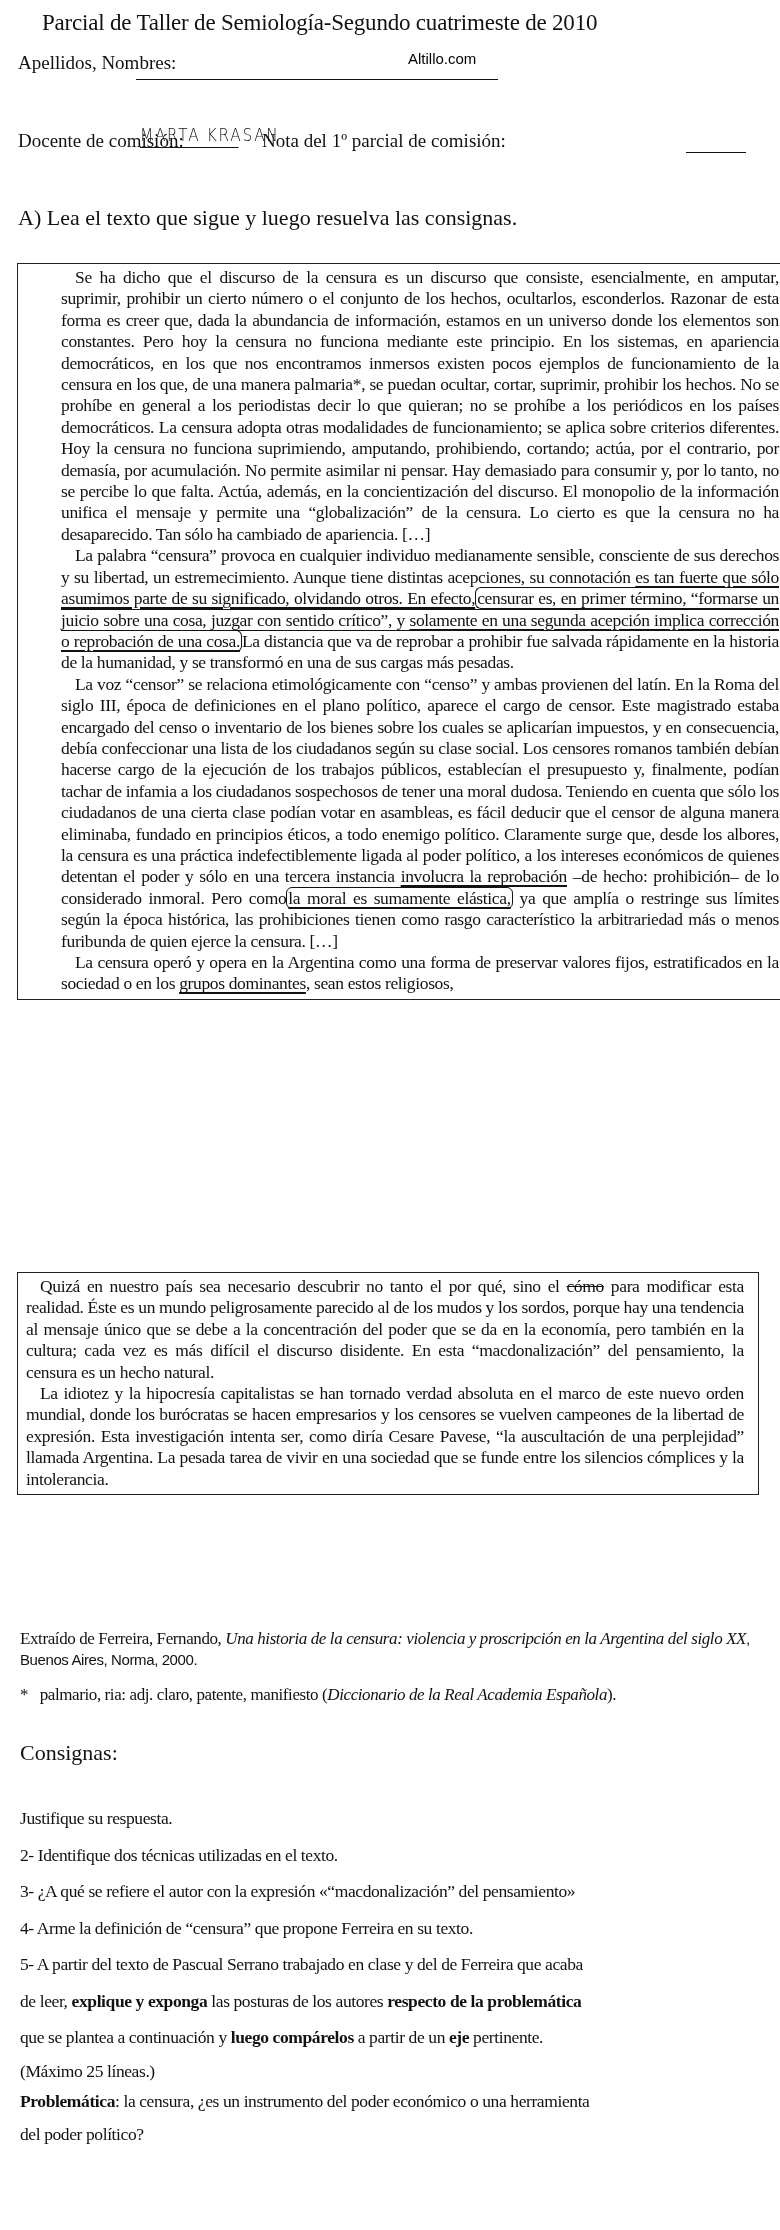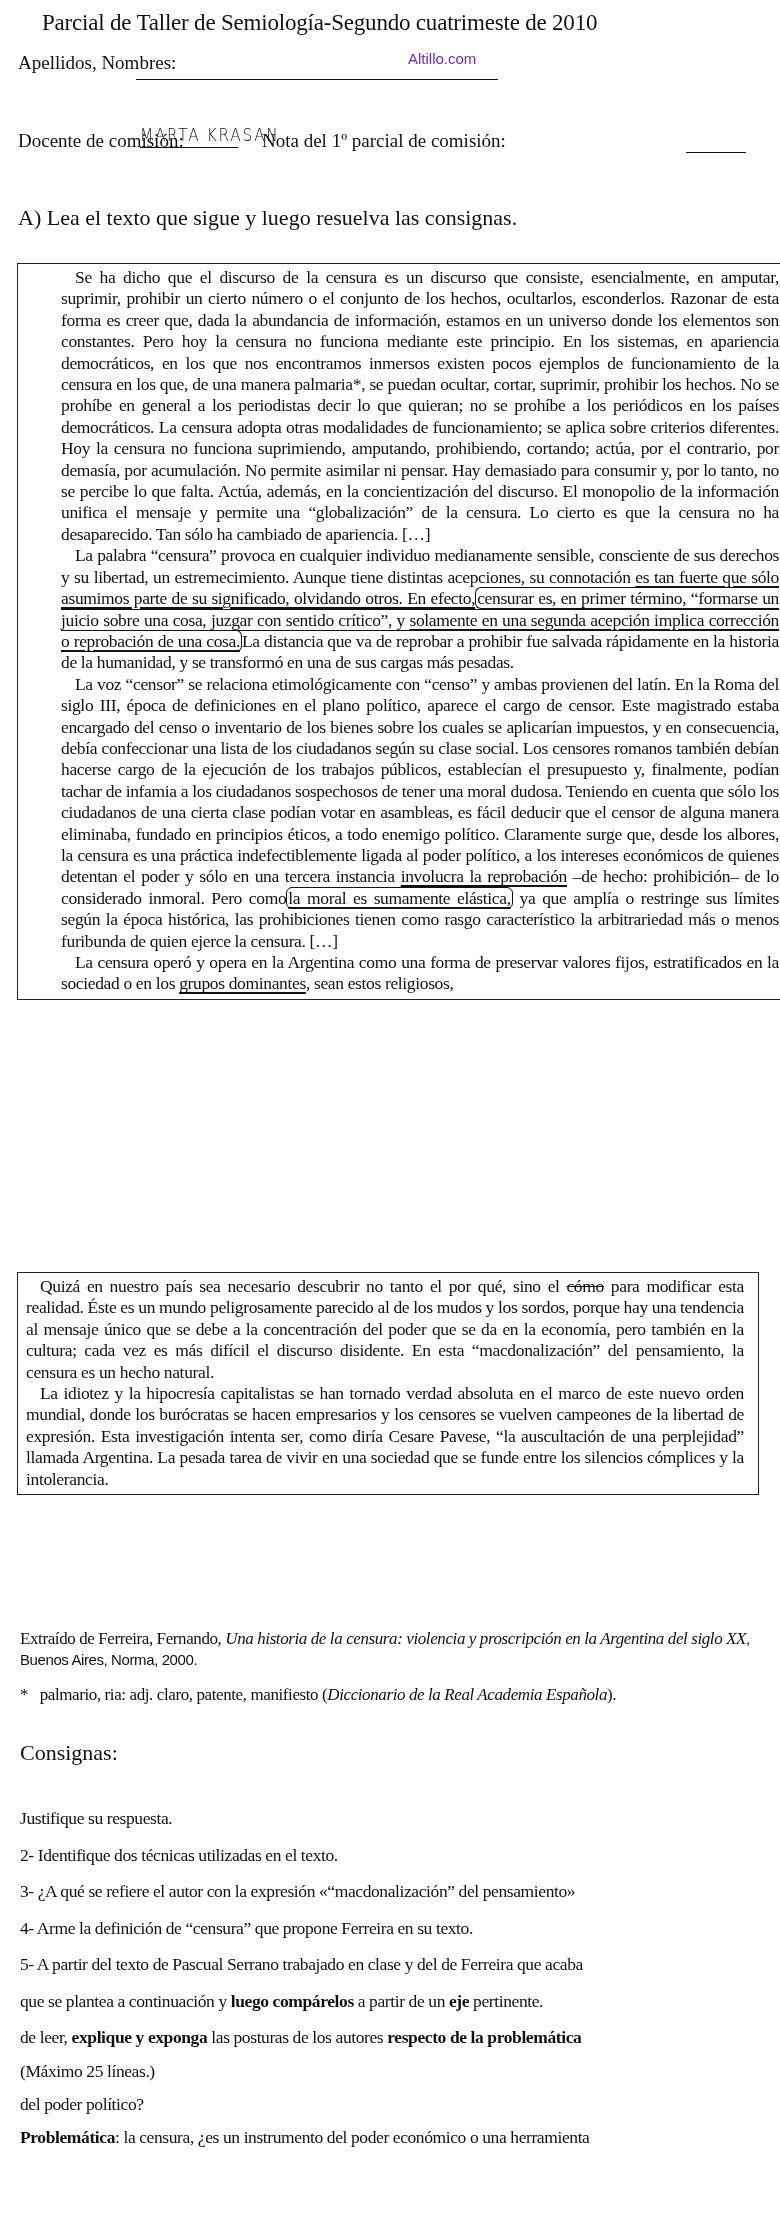--- a/index.html
+++ b/index.html
@@ -22,21 +22,21 @@
     .field-row { font-size: 19px; }
     .apellidos { left: 18px; top: 52px; }
     .apellidos-line {
       left: 136px; top: 79px; width: 362px; height: 0;
       border-top: 1.5px solid #111;
     }
     .watermark {
       left: 408px; top: 50px;
       font-family: "Liberation Sans", "DejaVu Sans", sans-serif;
       font-size: 15px;
-      color: #6d28d9;
+      color: #000000;
     }
     .docente { left: 18px; top: 130px; }
     .handwritten {
       left: 140px; top: 124px; width: 116px;
       font-family: "DejaVu Sans", sans-serif;
       font-size: 18px;
       letter-spacing: 2px;
       font-weight: 300;
       transform: scaleX(0.85);
       transform-origin: left center;
@@ -128,18 +128,18 @@
 <div class="abs footnote"><span>*</span>&nbsp;&nbsp;&nbsp;<span>palmario, ria: adj. claro, patente, manifiesto (</span><i>Diccionario de la Real Academia Española</i><span>).</span></div>
 
 <div class="abs consignas-title">Consignas:</div>
 
 <div class="abs consignas">
   <div>Justifique su respuesta.</div>
   <div>2- Identifique dos técnicas utilizadas en el texto.</div>
   <div>3- ¿A qué se refiere el autor con la expresión «“macdonalización” del pensamiento»</div>
   <div>4- Arme la definición de “censura” que propone Ferreira en su texto.</div>
   <div>5- A partir del texto de Pascual Serrano trabajado en clase y del de Ferreira que acaba</div>
+  <div><span>de leer, </span><b>explique y exponga</b><span> las posturas de los autores </span><b>respecto de la problemática</b></div>
   <div><span>que se plantea a continuación y </span><b>luego compárelos</b><span> a partir de un </span><b>eje</b><span> pertinente.</span></div>
-  <div><span>de leer, </span><b>explique y exponga</b><span> las posturas de los autores </span><b>respecto de la problemática</b></div>
   <div style="line-height:30px;">(Máximo 25 líneas.)</div>
+  <div style="line-height:30px;"><b>Problemática</b><span>: la censura, ¿es un instrumento del poder económico o una herramienta</span></div>
   <div>del poder político?</div>
-  <div style="line-height:30px;"><b>Problemática</b><span>: la censura, ¿es un instrumento del poder económico o una herramienta</span></div>
 </div>
 
 </body></html>

